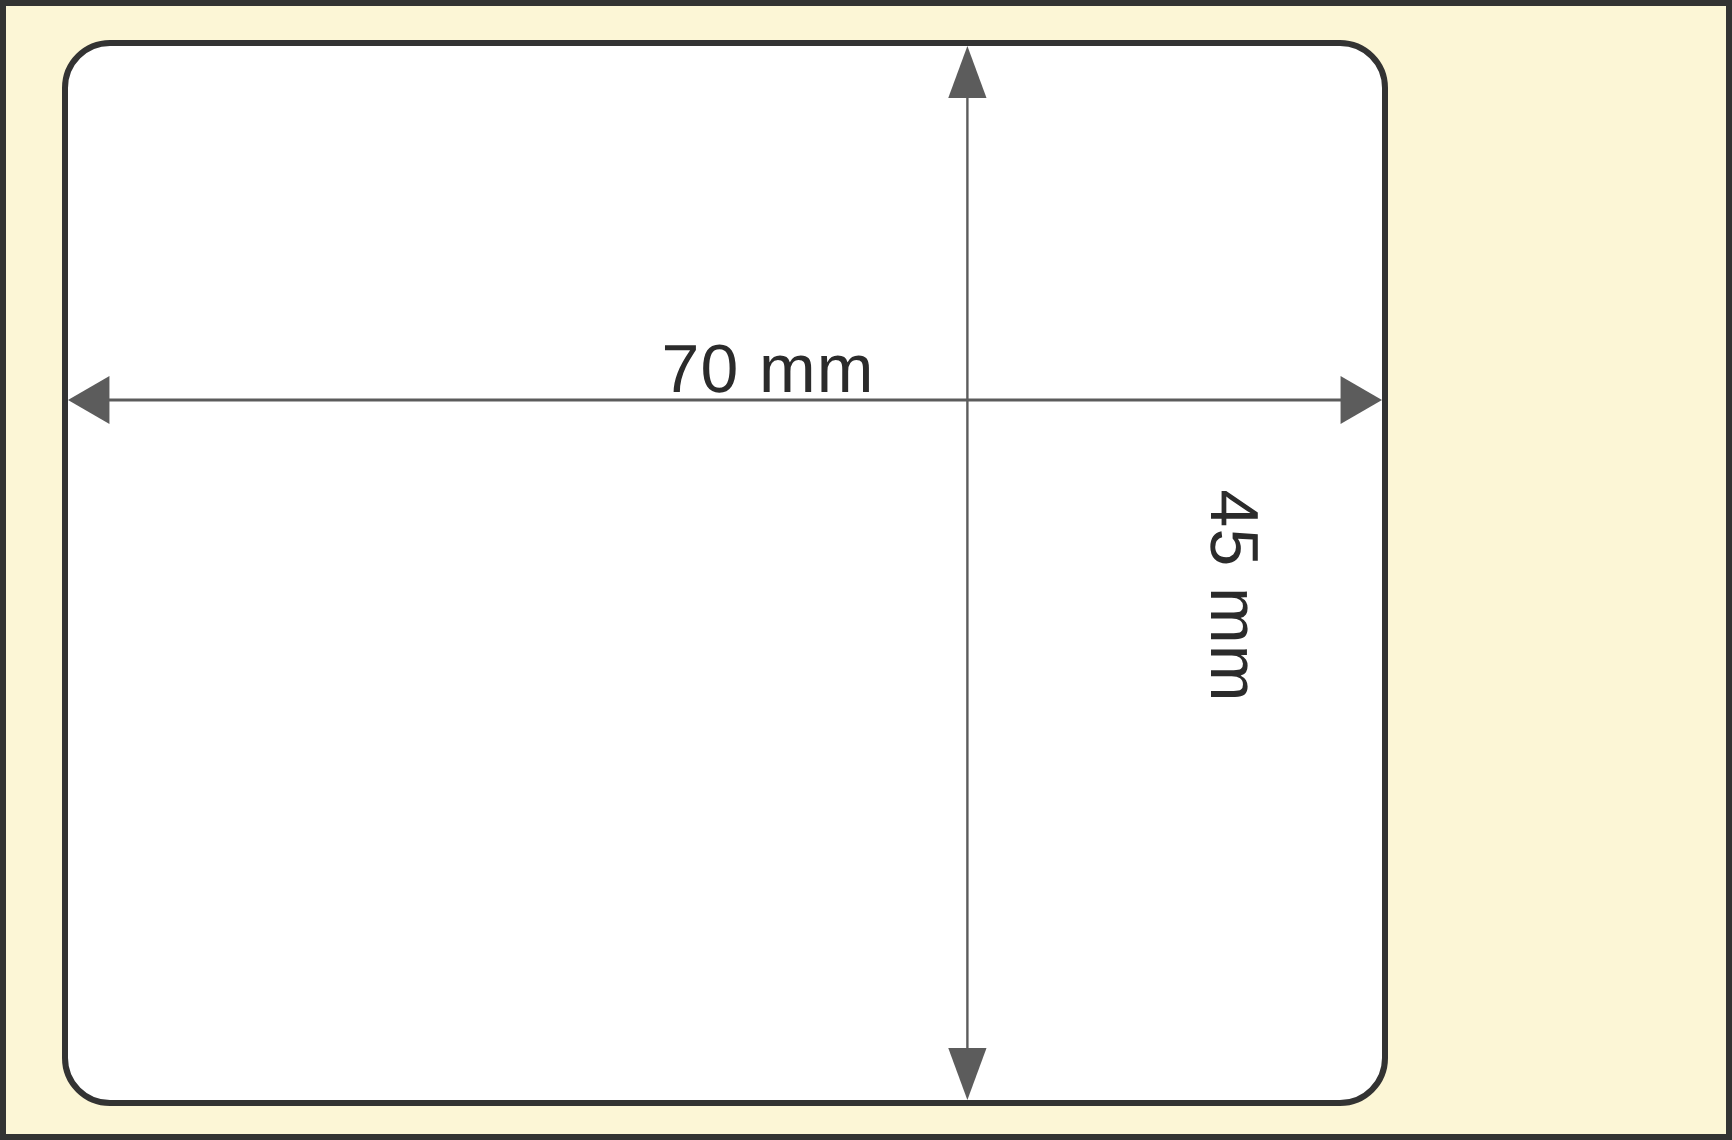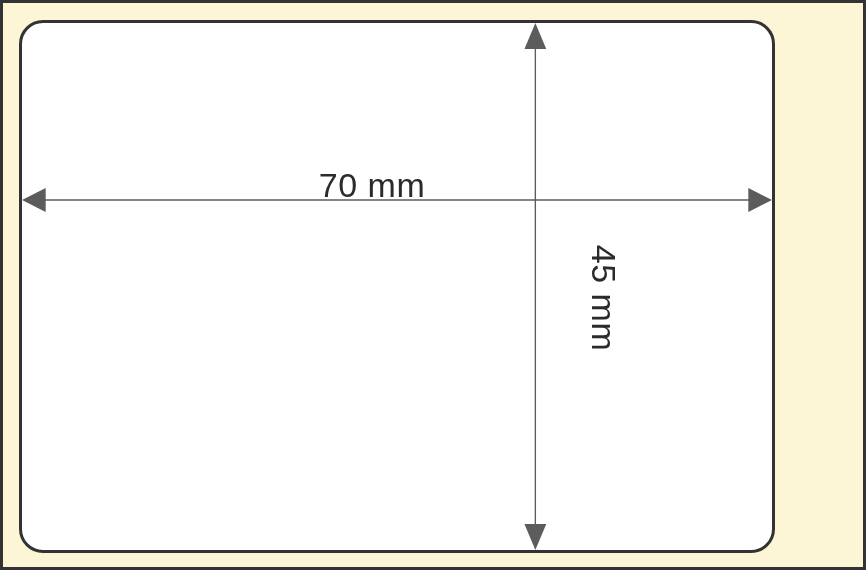--- a/index.html
+++ b/index.html
@@ -18,23 +18,23 @@
     position: relative;
     width: 866px;
     height: 570px;
     box-sizing: border-box;
     background: var(--canvas-background);
     border: 3px solid var(--outline);
     overflow: hidden;
   }
   .label-shape {
     position: absolute;
-    left: 16px;
+    left: 28px;
     top: 17px;
-    width: 756px;
+    width: 663px;
     height: 533px;
     box-sizing: border-box;
     background: var(--label-fill);
     border: 3px solid var(--outline);
     border-radius: 24px;
   }
   .dims {
     position: absolute;
     inset: 0;
     width: 100%;

